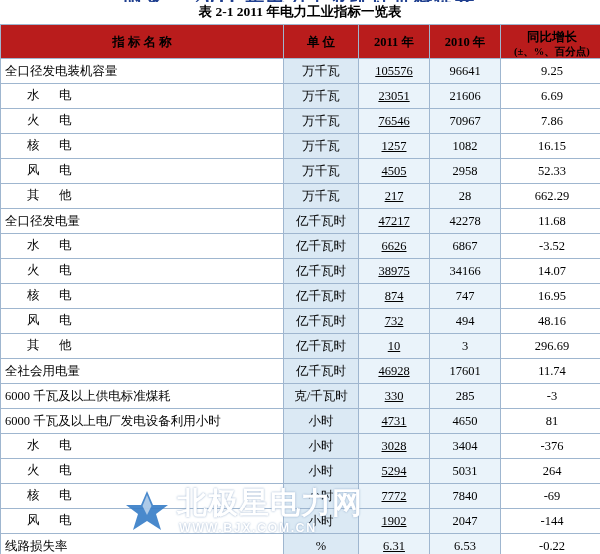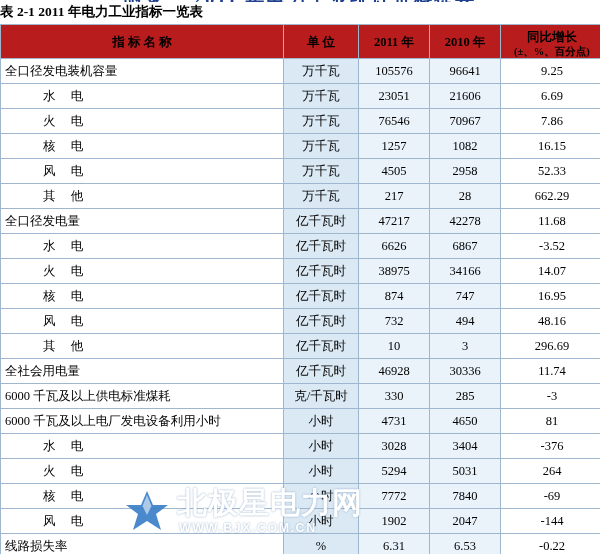--- a/index.html
+++ b/index.html
@@ -32,20 +32,21 @@
     letter-spacing: 2px;
     white-space: nowrap;
     overflow: hidden;
     height: 16px;
   }
   .table-caption {
     position: absolute;
     top: 3px;
     left: 0;
     width: 600px;
+    text-align: center;
     font-family: "Liberation Serif", serif;
     font-weight: bold;
     font-size: 13.5px;
     color: #000000;
     white-space: nowrap;
   }
   table.data {
     position: absolute;
     top: 24px;
     left: 0px;
@@ -89,28 +90,29 @@
   .name-cell {
     text-align: left;
     padding-left: 4px;
     margin-left: 44px;
   }
   .name-cell.level0 {
     padding-left: 4px;
     letter-spacing: 0px;
   }
   .name-cell.level1 {
-    padding-left: 42px;
+    padding-left: 26px;
     letter-spacing: 6px;
+    font-family: Liberation Mono, monospace;
   }
   .unit-cell, .val-cell, .growth-cell {
     text-align: center;
   }
   .unit-cell { background: #dbe9f4; }
-  .y2011-cell { background: #eaf3fa; }
+  .y2011-cell { background: #eaf3fa; text-decoration: underline; }
   .y2010-cell { background: #eaf3fa; }
   .growth-cell { background: #ffffff; }
   tbody tr td.name-cell { background: #ffffff; }
 
   
   .watermark {
     position: absolute;
     left: 123px;
     top: 483px;
     width: 310px;
@@ -253,21 +255,21 @@
           <td class="name-cell level1">其  他</td>
           <td class="unit-cell">亿千瓦时</td>
           <td class="val-cell y2011-cell">10</td>
           <td class="val-cell y2010-cell">3</td>
           <td class="growth-cell">296.69</td>
         </tr>
         <tr>
           <td class="name-cell level0">全社会用电量</td>
           <td class="unit-cell">亿千瓦时</td>
           <td class="val-cell y2011-cell">46928</td>
-          <td class="val-cell y2010-cell">30336</td>
+          <td class="val-cell y2010-cell">17601</td>
           <td class="growth-cell">11.74</td>
         </tr>
         <tr>
           <td class="name-cell level0">6000 千瓦及以上供电标准煤耗</td>
           <td class="unit-cell">克/千瓦时</td>
           <td class="val-cell y2011-cell">330</td>
           <td class="val-cell y2010-cell">285</td>
           <td class="growth-cell">-3</td>
         </tr>
         <tr>

